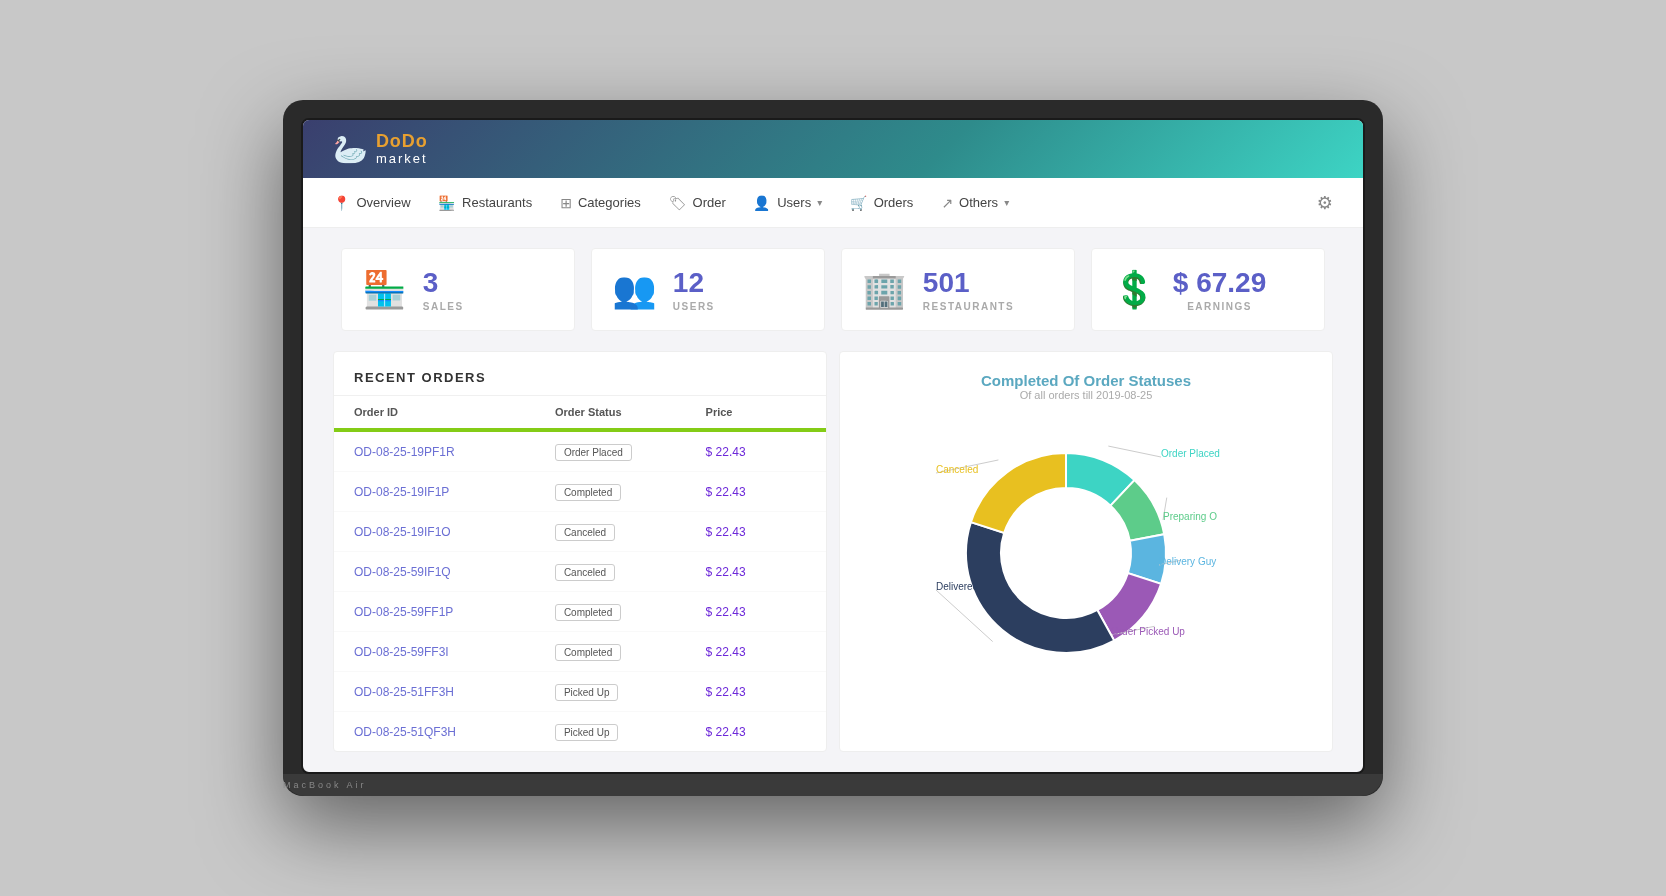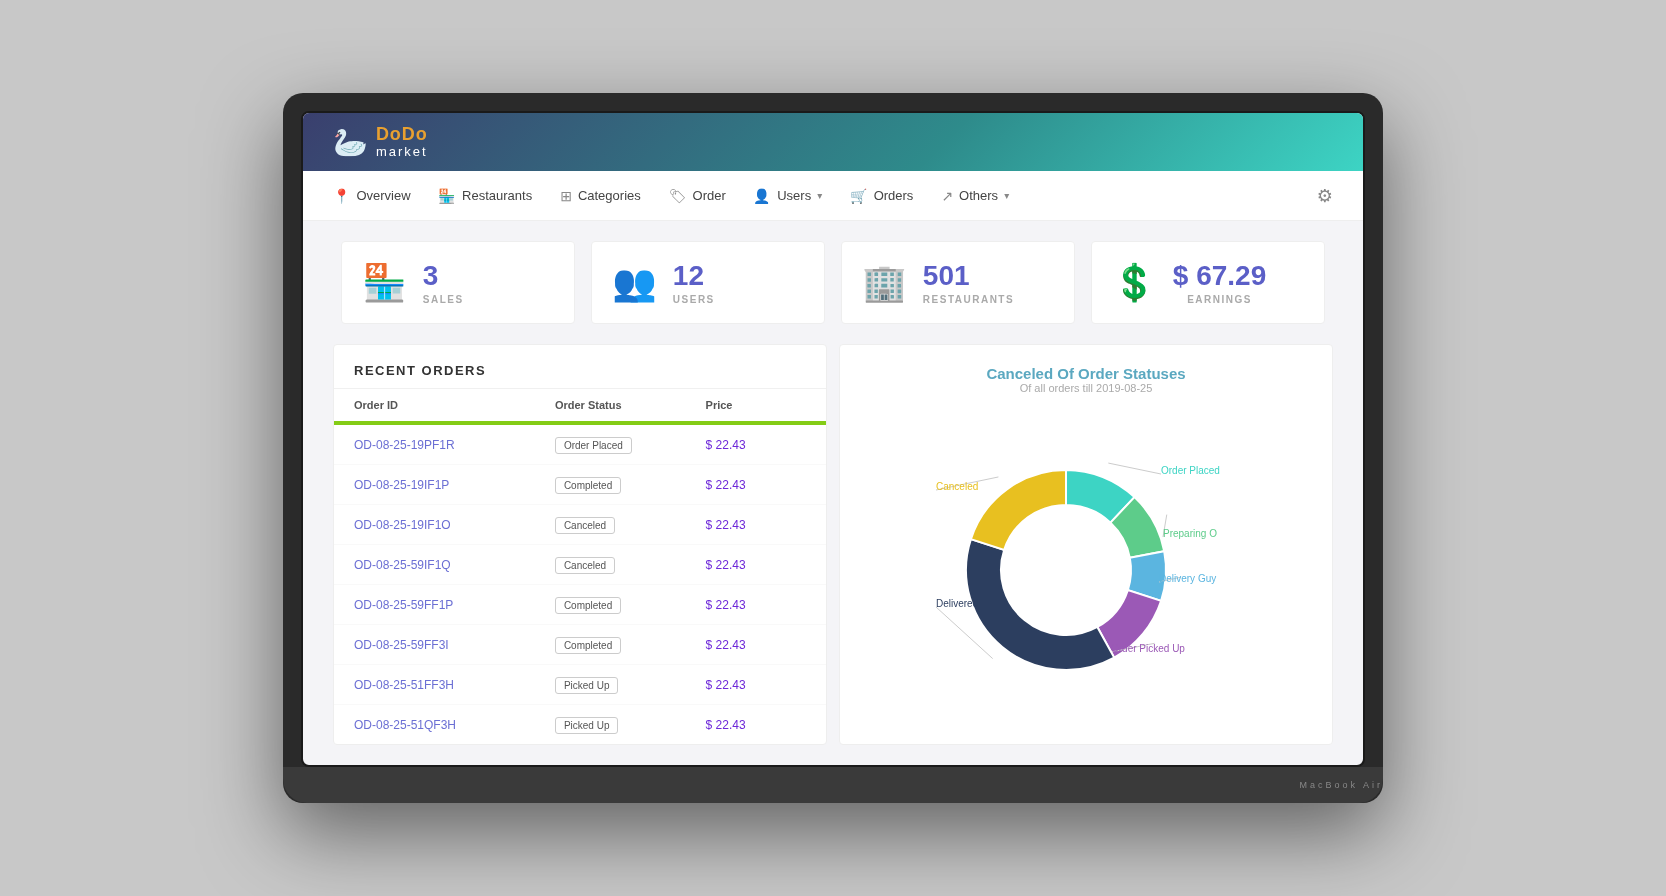--- a/index.html
+++ b/index.html
@@ -232,43 +232,43 @@
       font-size: 15px;
       font-weight: 700;
       color: #5ba8c0;
       text-align: center;
     }
 
     .chart-subtitle {
       font-size: 11px;
       color: #aaa;
       text-align: right;
-      margin-bottom: 28px;
+      margin-bottom: 4px;
     }
 
     .chart-wrapper {
       position: relative;
       width: 340px;
       height: 280px;
     }
 
     .macbook-label {
       color: #888;
       font-size: 9px;
       letter-spacing: 3px;
     }
 
     .laptop-chin {
       background: #3a3a3a;
-      height: 36px;
+      height: 22px;
       margin: 0 -18px -0px;
       border-radius: 0 0 24px 24px;
       display: flex;
       align-items: center;
-      justify-content: flex-end;
+      justify-content: flex-start;
     }
 
     .svg-donut {
       overflow: visible;
     }
   </style>
 </head>
 <body>
 
 <div class="laptop-wrapper">
@@ -405,21 +405,21 @@
   </div>
             <div class="table-row">
     <a class="order-link">OD-08-25-51QF3H</a>
     <span><span class="status-badge">Picked Up</span></span>
     <span class="price-val">$ 22.43</span>
   </div>
           </div>
       </div>
 
       <div class="chart-section">
-        <div class="chart-title">Canceled Of Order Statuses</div>
+        <div class="chart-title">Completed Of Order Statuses</div>
         <div class="chart-subtitle">Of all orders till 2019-08-25</div>
         <div class="chart-wrapper">
           <svg id="donut-svg" class="svg-donut" width="340" height="280" viewBox="0 0 340 280">
           <path d="M 150 48 A 100 100 0 0 1 218.45471059286888 75.10313725785885 L 194.49556188536476 100.61703921760825 A 65 65 0 0 0 150 83 Z" fill="#3dd4c4" stroke="#fff" stroke-width="2"></path>
               <line x1="192.334323558738" y1="41.07570412285109" x2="245" y2="52" stroke="#ccc" stroke-width="1"></line>
               <text x="245" y="52" font-size="10" fill="#3dd4c4" font-family="Arial, sans-serif">Order Placed</text>
               <path d="M 218.45471059286888 75.10313725785885 A 100 100 0 0 1 248.22872507286888 129.26186854142753 L 213.84867129736477 135.8202145519279 A 65 65 0 0 0 194.49556188536476 100.61703921760825 Z" fill="#5dcc8a" stroke="#fff" stroke-width="2"></path>
               <line x1="250.7752682050443" y1="92.59832747830274" x2="247" y2="115" stroke="#ccc" stroke-width="1"></line>
               <text x="247" y="115" font-size="10" fill="#5dcc8a" font-family="Arial, sans-serif">Preparing O</text>
               <path d="M 248.22872507286888 129.26186854142753 A 100 100 0 0 1 245.10565162951536 178.90169943749473 L 211.818673559185 168.08610463437157 A 65 65 0 0 0 213.84867129736477 135.8202145519279 Z" fill="#5bb5e0" stroke="#fff" stroke-width="2"></path>

